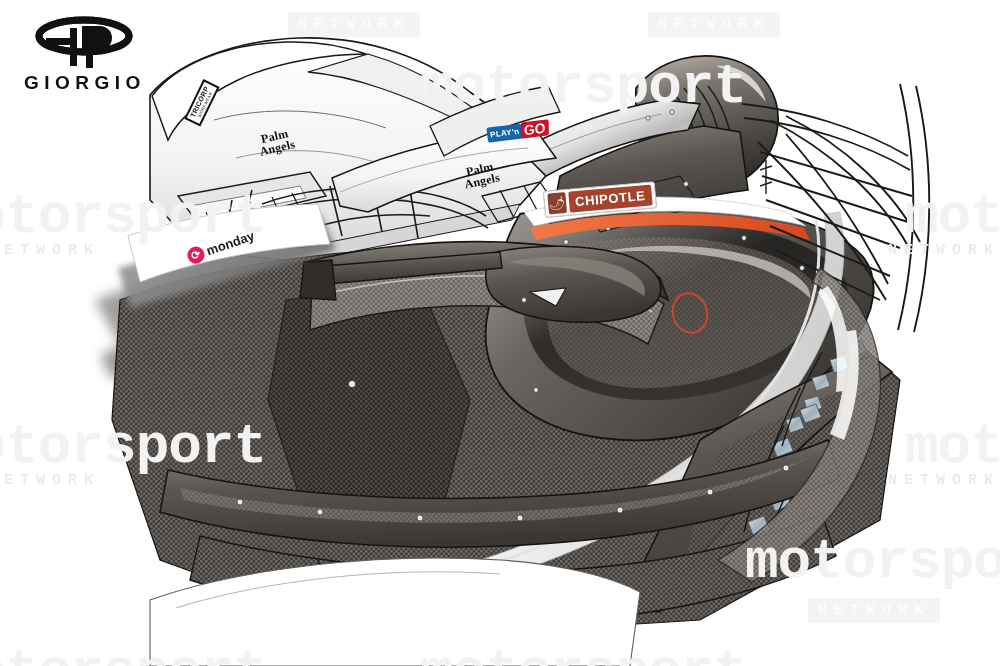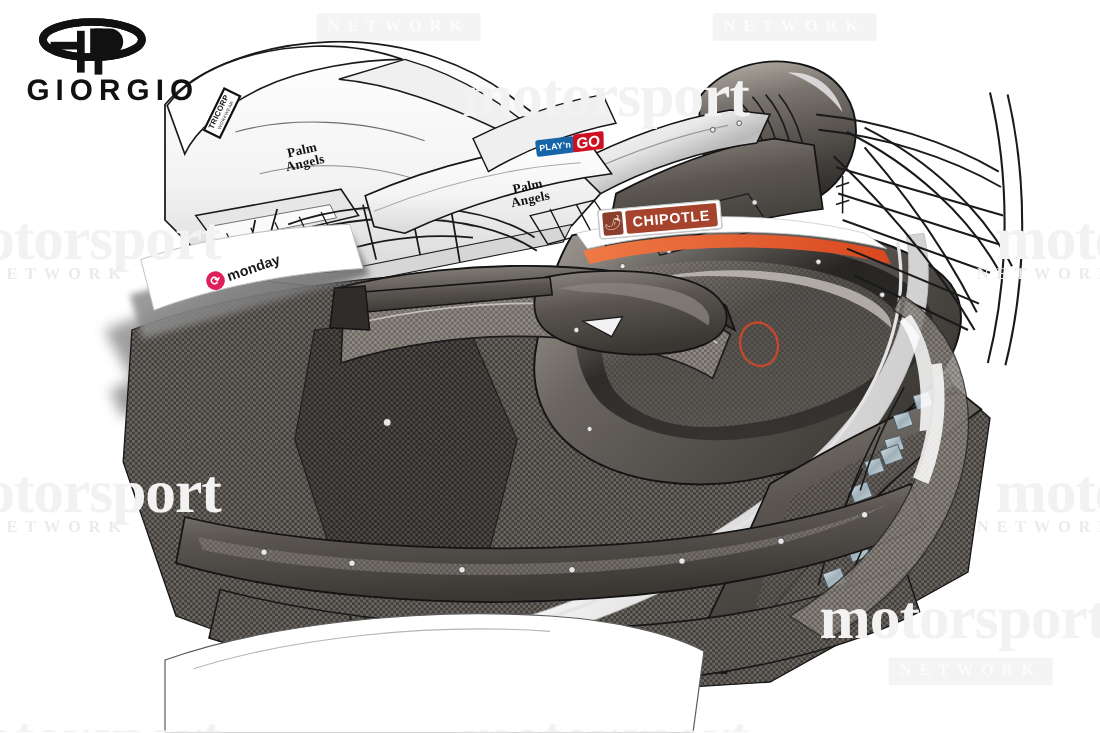--- a/index.html
+++ b/index.html
@@ -2,36 +2,36 @@
 <html><head>
 <meta charset="utf-8">
 <title>Giorgio Piola F1 Technical Illustration</title>
 <style>
   html,body{margin:0;padding:0;background:#fff;}
   body{width:1000px;height:666px;overflow:hidden;font-family:"Liberation Sans",sans-serif;}
   #stage{position:relative;width:1000px;height:666px;background:#ffffff;overflow:hidden;}
 
   
   #watermarks{position:absolute;inset:0;z-index:60;pointer-events:none;}
-  .wm{position:absolute;font-family:Liberation Serif, serif;font-weight:700;
+  .wm{position:absolute;font-family:Liberation Mono, monospace;font-weight:700;
       color:#f2f2f2;letter-spacing:-1px;white-space:nowrap;text-align:center;}
   .wm.big{font-size:56px;}
   .wm.net{font-size:15px;letter-spacing:7px;color:#fcfcfc;font-weight:600;
           background:#f4f4f4;padding:4px 10px;border-radius:1px;}
   .wm.netplain{font-size:15px;letter-spacing:7px;color:#ebebeb;font-weight:600;}
 
   
   #art{position:absolute;inset:0;z-index:20;}
   svg{display:block;}
 
   
   #logo{position:absolute;left:24px;top:16px;z-index:80;}
   #logo .gp-mark{width:120px;height:52px;}
   #logo .gp-name{margin-top:4px;font-family:"Liberation Sans",sans-serif;
-     font-weight:700;font-size:27px;letter-spacing:5.5px;color:#111;line-height:21px;}
+     font-weight:700;font-size:19px;letter-spacing:5.5px;color:#111;line-height:21px;}
   #logo .row2{display:flex;align-items:center;gap:8px;}
   .flag{display:inline-flex;width:32px;height:15px;border:0;overflow:hidden;}
   .flag i{display:block;width:33.33%;height:100%;}
   .flag .g{background:#1a9850;}
   .flag .w{background:#ffffff;}
   .flag .r{background:#e8112d;}
 
   
   .decal{position:absolute;z-index:50;}
 

